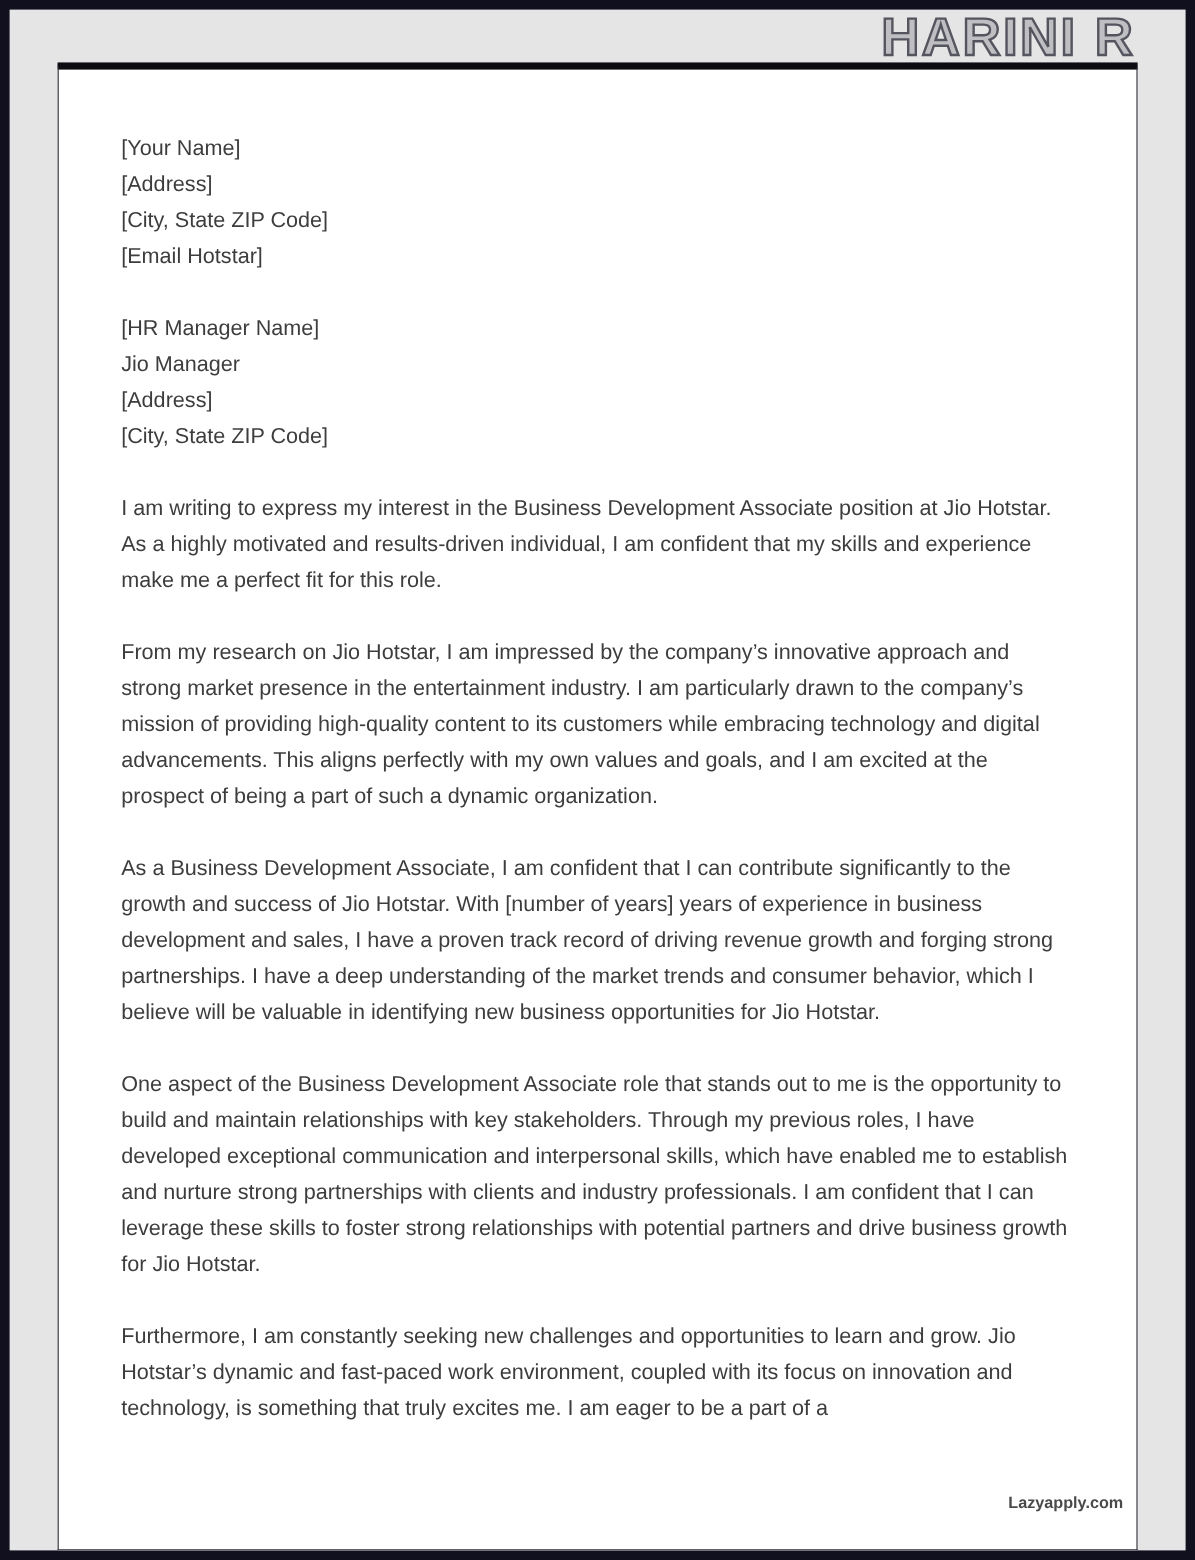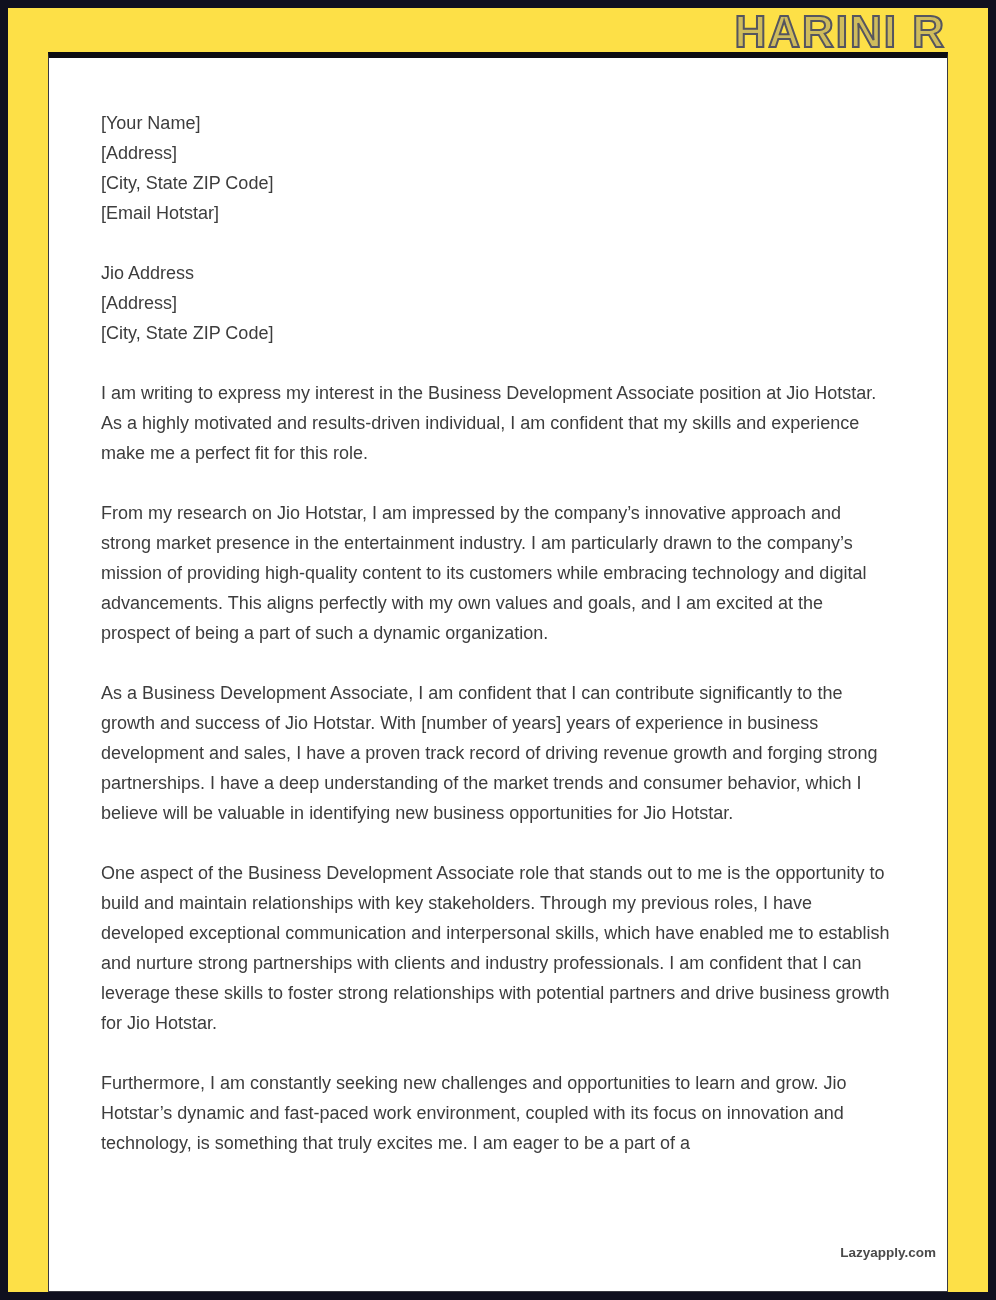--- a/index.html
+++ b/index.html
@@ -10,21 +10,21 @@
     position: relative;
     width: 996px;
     height: 1300px;
     background: #10101f;           
     overflow: hidden;
     font-family: "Liberation Sans", sans-serif;
   }
   .frame {
     position: absolute;
     inset: 8px;
-    background: #fde047;           
+    background: #e5e5e5;           
     overflow: hidden;
   }
   .header-name {
     position: absolute;
     top: 0px;
     right: 42px;
     font-size: 44px;
     font-weight: 700;
     letter-spacing: 2px;
     line-height: 48px;
@@ -75,21 +75,22 @@
   <div class="page">
 
     <div class="block">
       <p>[Your Name]</p>
       <p>[Address]</p>
       <p>[City, State ZIP Code]</p>
       <p>[Email Hotstar]</p>
     </div>
 
     <div class="block">
-      <p>Jio Address</p>
+      <p>[HR Manager Name]</p>
+      <p>Jio Manager</p>
       <p>[Address]</p>
       <p>[City, State ZIP Code]</p>
     </div>
 
 
     <div class="block">
       <p>I am writing to express my interest in the Business Development Associate position at Jio Hotstar. As a highly motivated and results-driven individual, I am confident that my skills and experience make me a perfect fit for this role.</p>
     </div>
 
     <div class="block">

